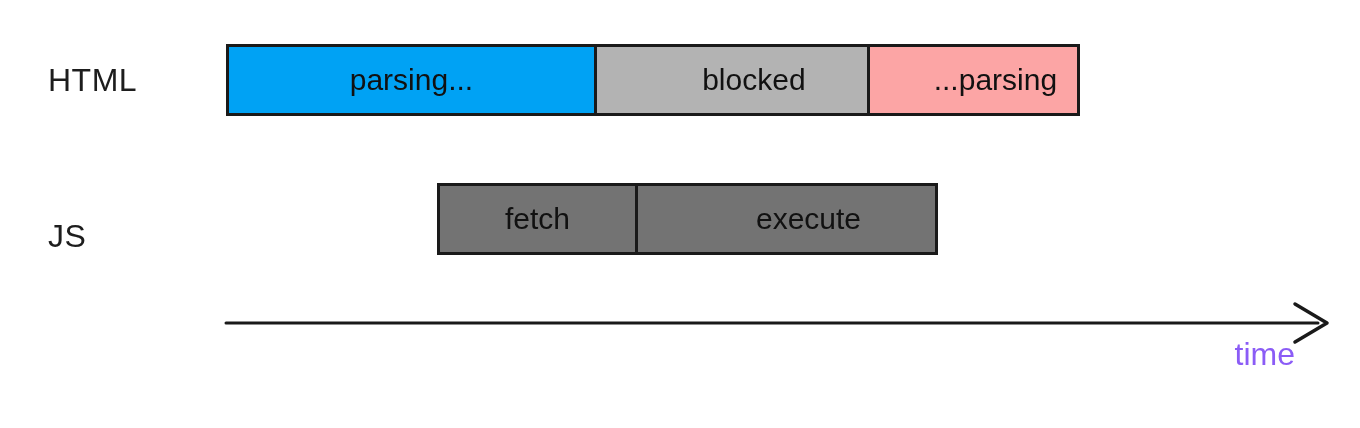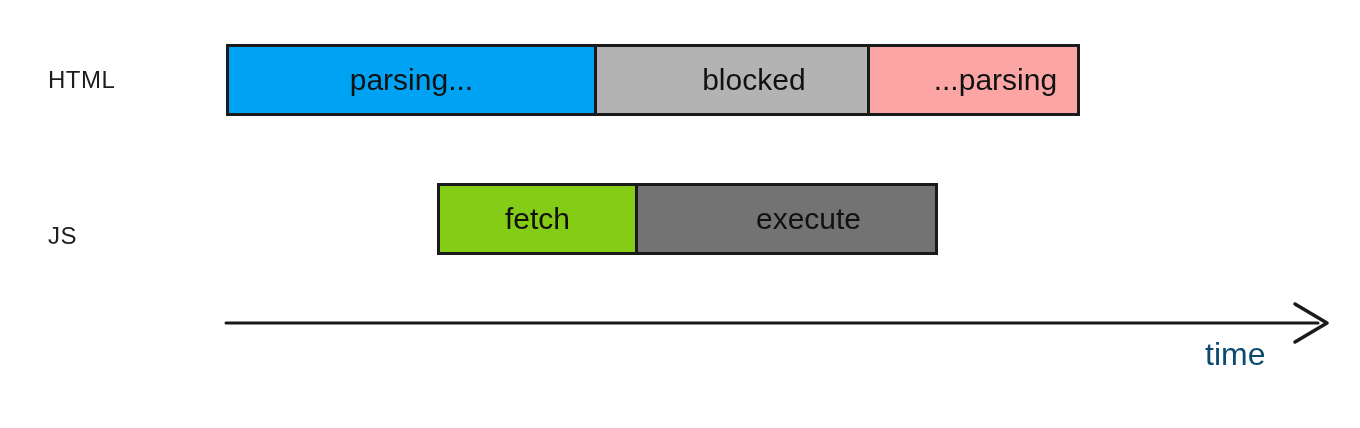--- a/index.html
+++ b/index.html
@@ -15,21 +15,21 @@
     background: #ffffff;
     overflow: hidden;
     color: #1a1a1a;
   }
   .row-label {
     position: absolute;
     left: 48px;
     height: 72px;
     display: flex;
     align-items: center;
-    font-size: 24px;
+    font-size: 32px;
     color: #1d1d1d;
     letter-spacing: 0.5px;
   }
   .row-label.html { top: 44px; }
   .row-label.js   { top: 200px; }
 
   .bar {
     position: absolute;
     height: 72px;
     display: flex;
@@ -61,42 +61,42 @@
     top: 300px;
     width: 1360px;
     height: 50px;
     display: block;
   }
   .time-label {
     position: absolute;
     left: 1205px;
     top: 336px;
     width: 90px;
-    text-align: left;
+    text-align: right;
     font-size: 32px;
-    color: #0c4a6e;
+    color: #8b5cf6;
   }
 </style>
 </head>
 <body>
 
 <div class="canvas">
 
   <div class="row-label html">HTML</div>
 
   <div class="bar html-bar">
     <div class="segment seg-parsing-start" style="background-color: rgb(0, 162, 244);">parsing...</div>
     <div class="segment seg-blocked" style="background-color: rgb(179, 179, 179);">blocked</div>
     <div class="segment seg-parsing-end" style="background-color: #fca5a5;">...parsing</div>
   </div>
 
   <div class="row-label js">JS</div>
 
   <div class="bar js-bar">
-    <div class="segment seg-fetch" style="background-color: #84cc16;">fetch</div>
+    <div class="segment seg-fetch" style="background-color: #737373;">fetch</div>
     <div class="segment seg-execute" style="background-color: #737373;">execute</div>
   </div>
 
   <svg class="axis-svg" viewBox="0 0 1360 50" xmlns="http://www.w3.org/2000/svg">
     <line x1="226" y1="23" x2="1318" y2="23" stroke="#1a1a1a" stroke-width="3" stroke-linecap="round"></line>
     <polyline points="1295,4 1327,23 1295,42" fill="none" stroke="#1a1a1a" stroke-width="3.5" stroke-linecap="round" stroke-linejoin="round"></polyline>
   </svg>
 
   <div class="time-label">time</div>
 

